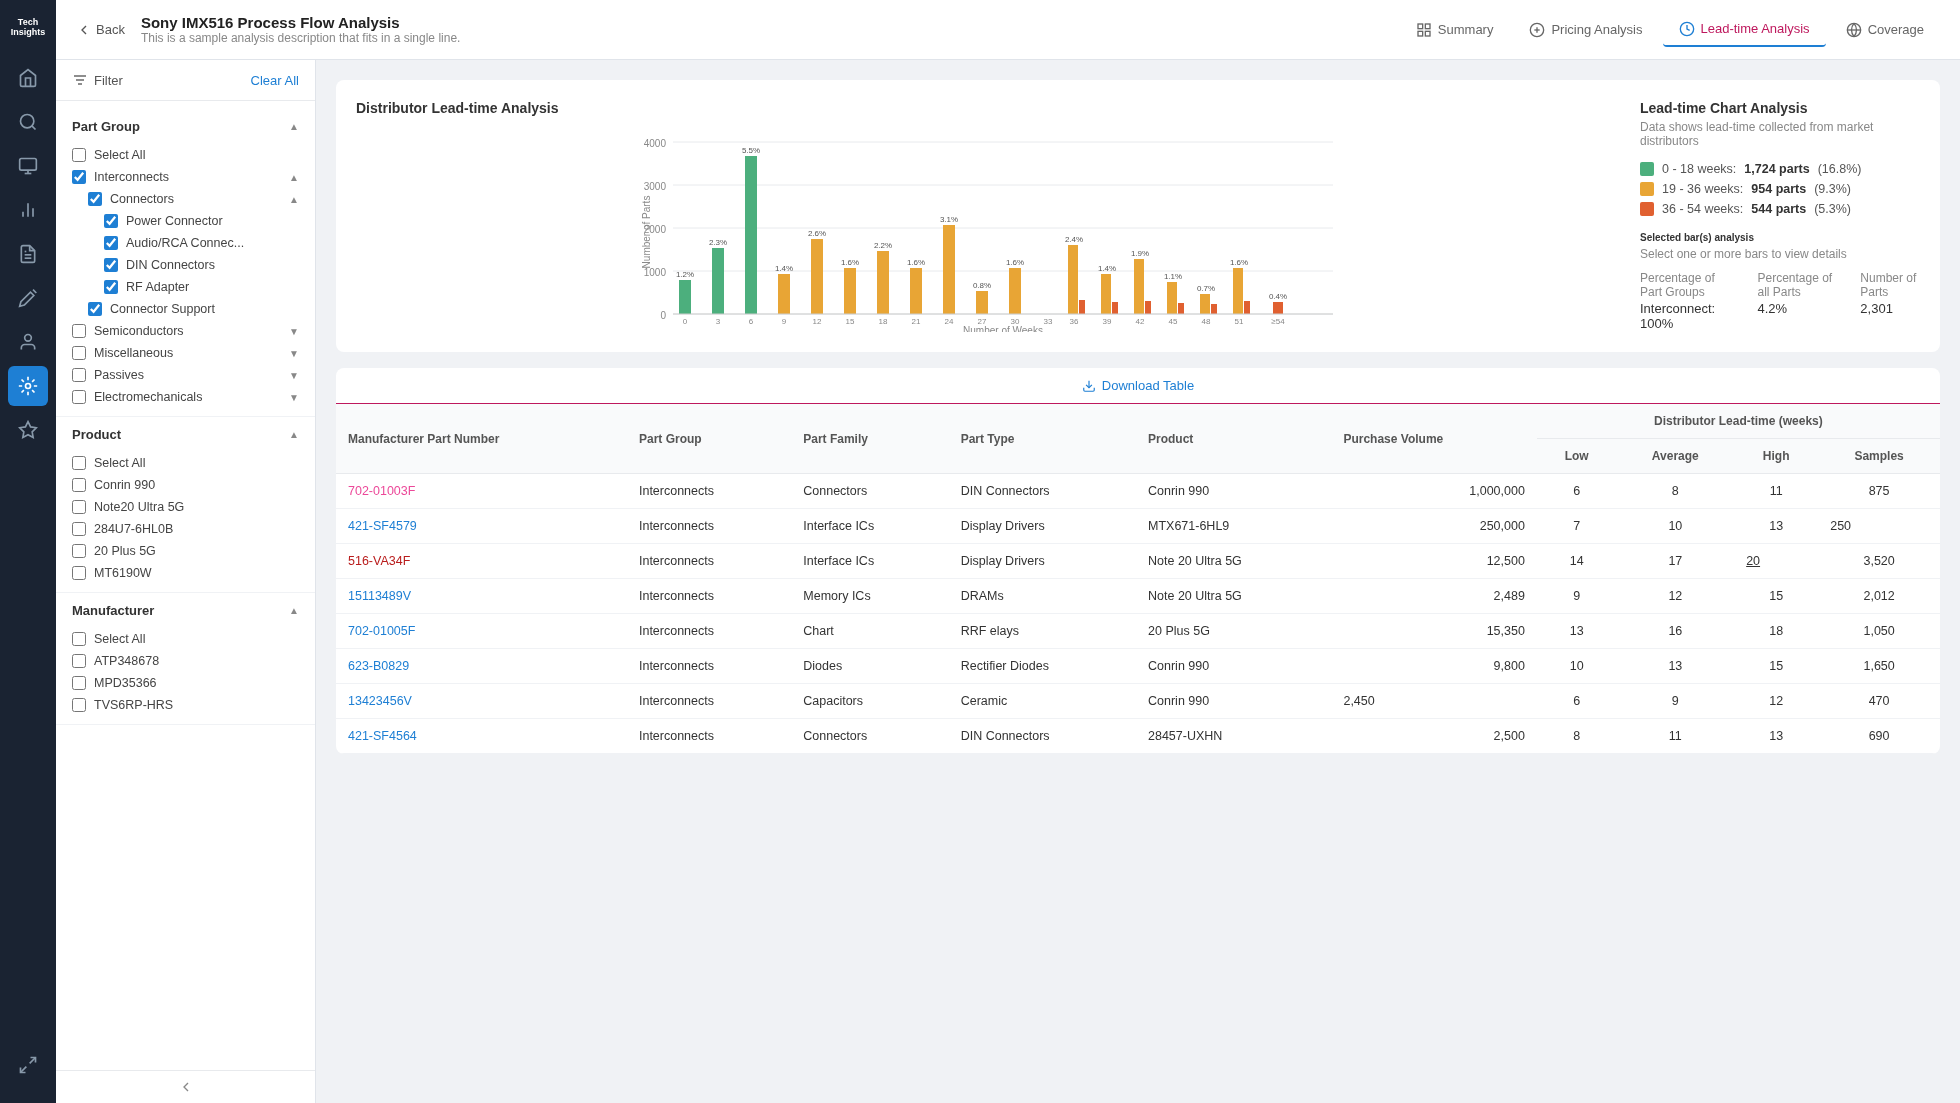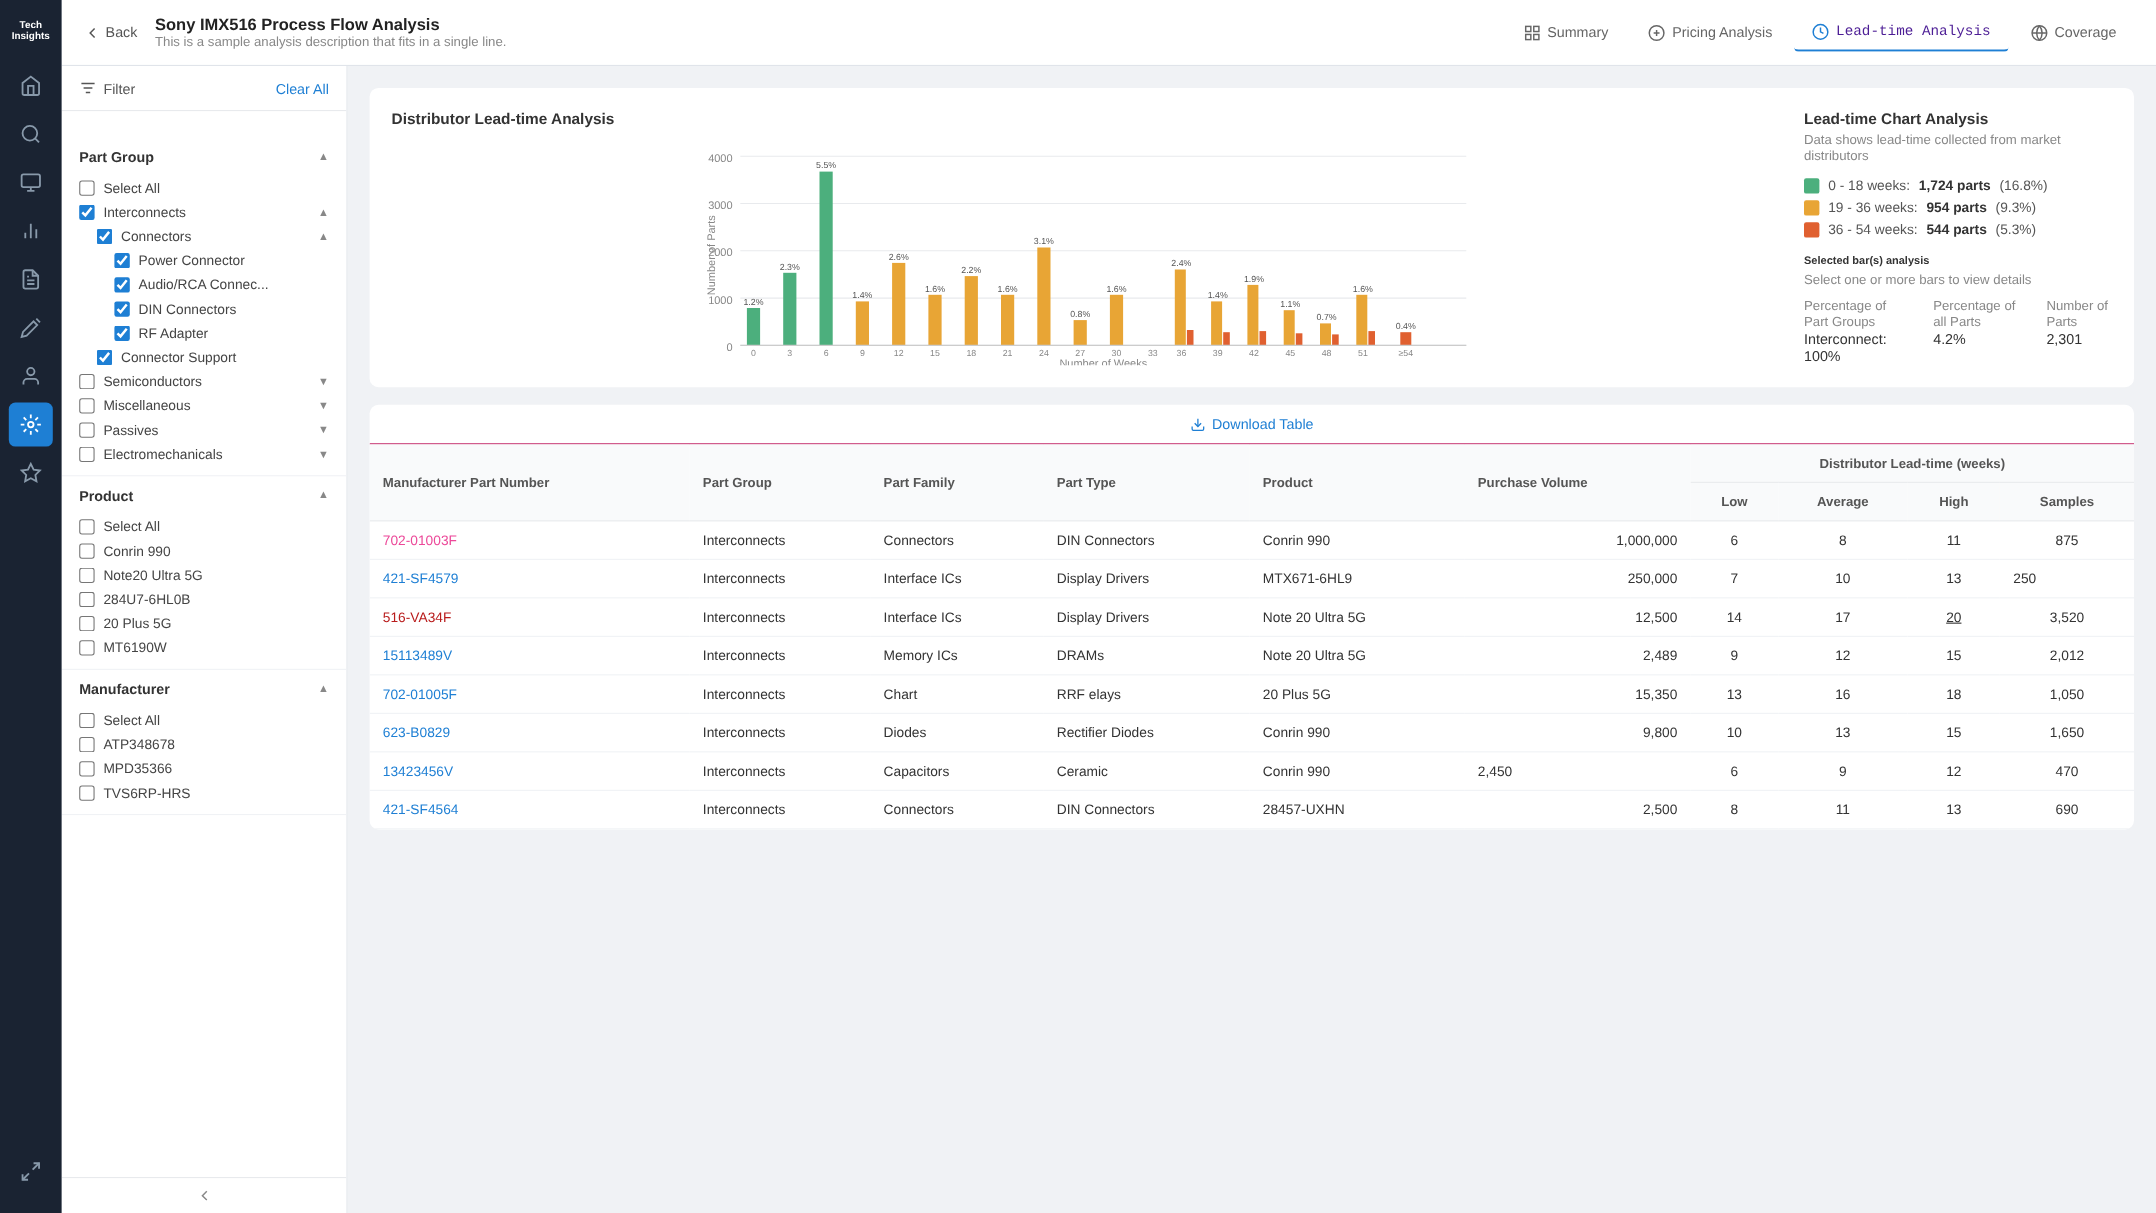--- a/index.html
+++ b/index.html
@@ -76,44 +76,42 @@
       align-items: center;
       gap: 6px;
       padding: 8px 16px;
       border-radius: 4px;
       cursor: pointer;
       font-size: 13px;
       color: #666;
       white-space: nowrap;
     }
     .nav-tab.active {
-      color: #4c1d95;
+      color: #be185d;
       border-bottom: 2px solid #1e7fd4;
       font-weight: 500;
-      font-family: Liberation Mono, monospace;
     }
     .nav-tab svg { width: 16px; height: 16px; }
 
     
     .content-area {
       flex: 1;
       display: flex;
       overflow: hidden;
     }
 
     
     .filter-sidebar {
       width: 260px;
       background: white;
       border-right: 1px solid #e0e4ea;
       display: flex;
       flex-direction: column;
       overflow: hidden;
       flex-shrink: 0;
-      gap: 16px;
     }
     .filter-header {
       display: flex;
       align-items: center;
       justify-content: space-between;
       padding: 12px 16px;
       border-bottom: 1px solid #e8eaed;
     }
     .filter-label {
       display: flex;
@@ -747,21 +745,21 @@
   </tr>
               <tr>
     <td style="color:#b91c1c;cursor:pointer;">516-VA34F</td>
     <td>Interconnects</td>
     <td>Interface ICs</td>
     <td>Display Drivers</td>
     <td>Note 20 Ultra 5G</td>
     <td style="text-align:right;">12,500</td>
     <td style="text-align:center;">14</td>
     <td style="text-align:center;">17</td>
-    <td style="text-align:center;text-decoration:underline;">20</td>
+    <td style="text-align:left;text-decoration:underline;">20</td>
     <td style="text-align:center;">3,520</td>
   </tr>
               <tr>
     <td style="color:#1e7fd4;cursor:pointer;">15113489V</td>
     <td>Interconnects</td>
     <td>Memory ICs</td>
     <td>DRAMs</td>
     <td>Note 20 Ultra 5G</td>
     <td style="text-align:right;">2,489</td>
     <td style="text-align:center;">9</td>

